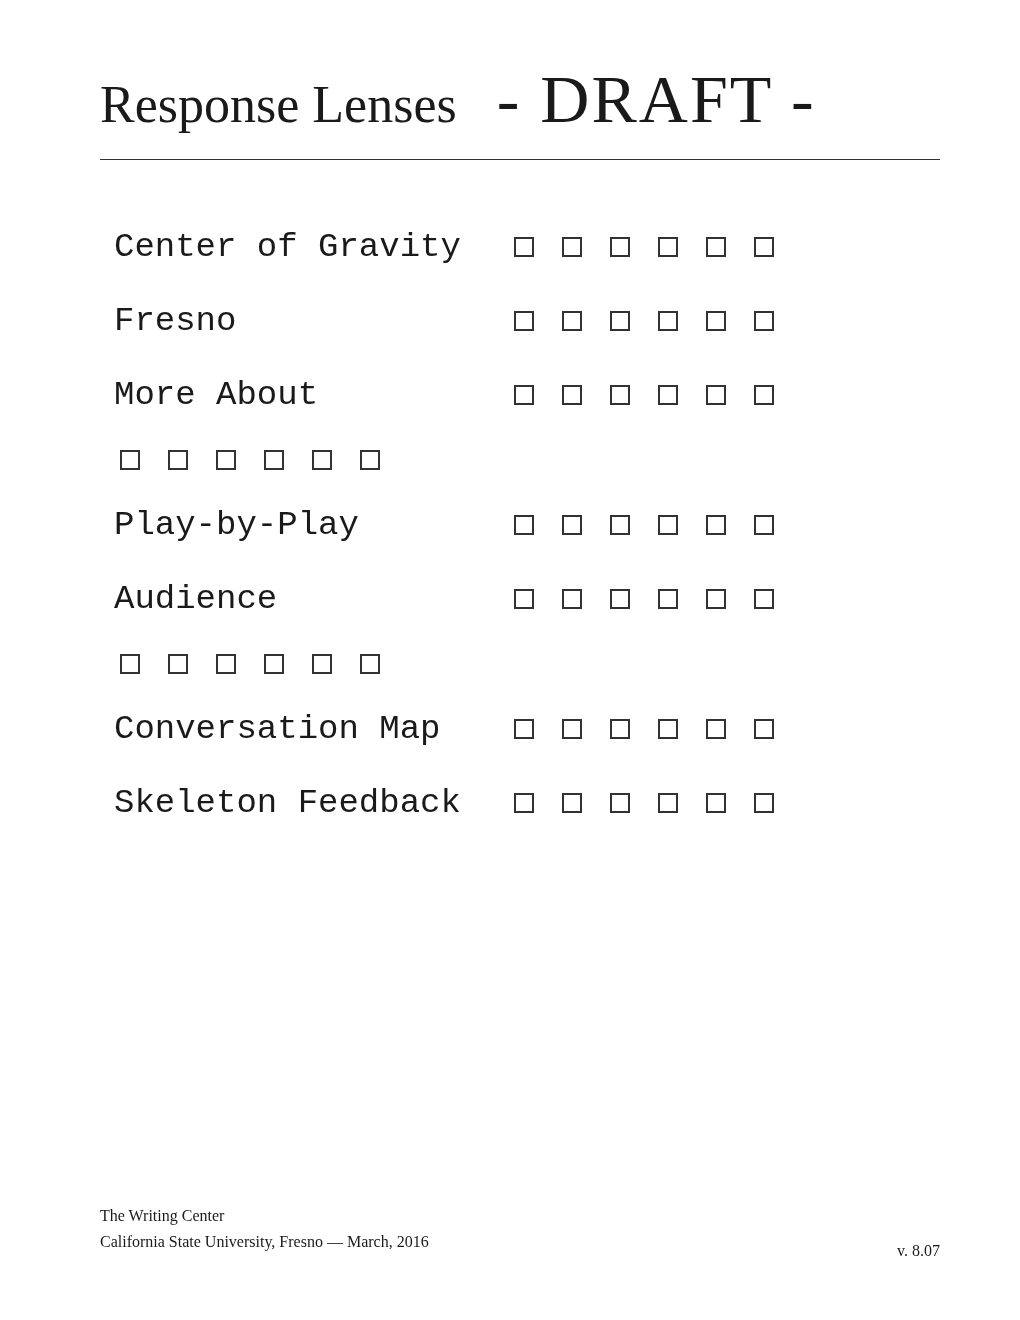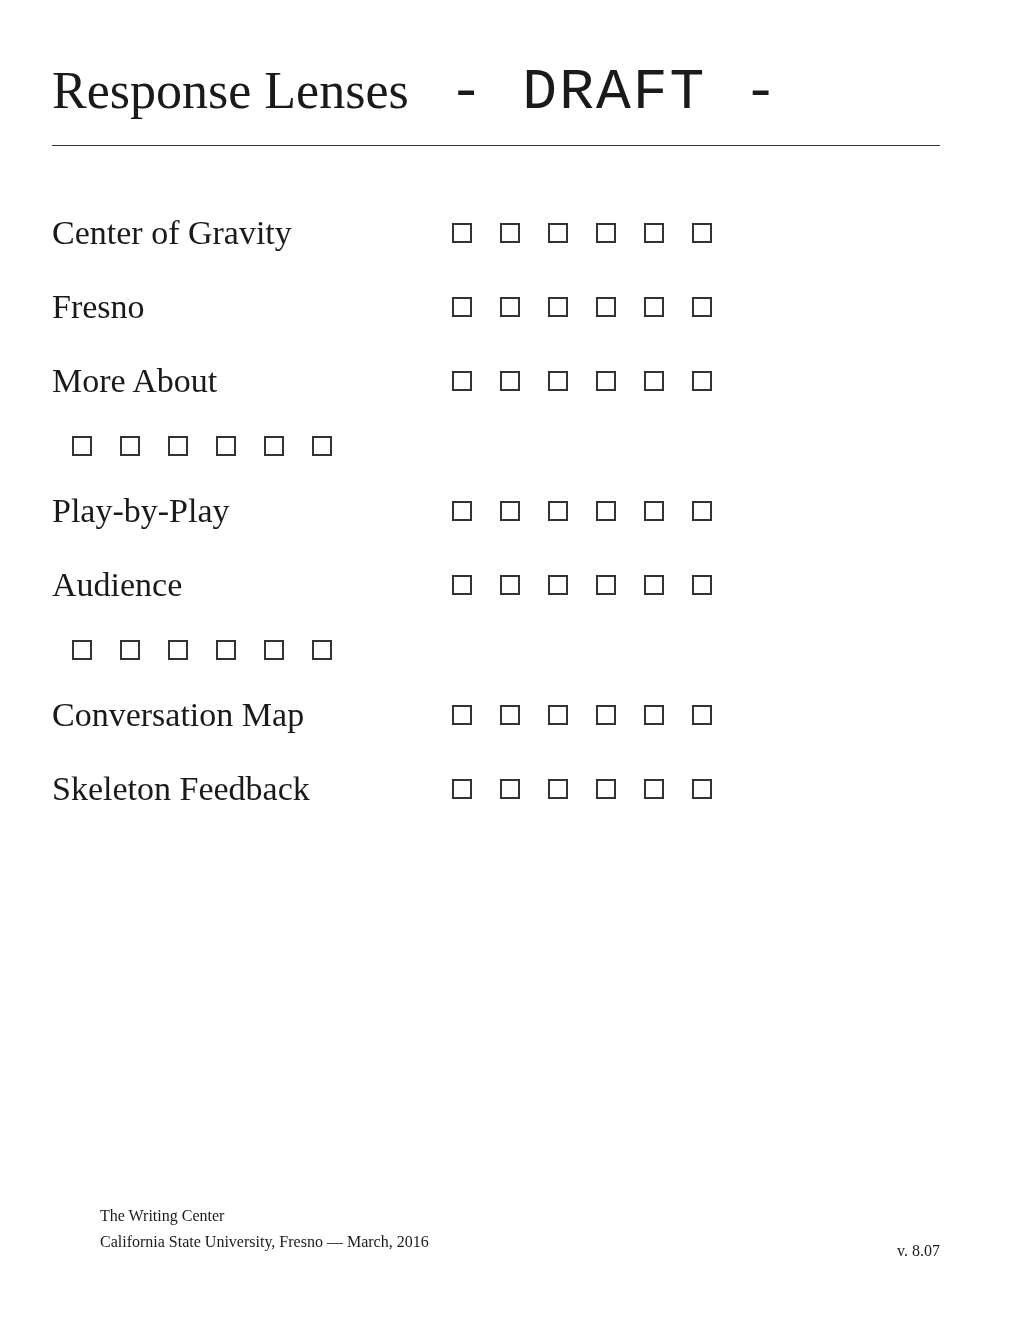--- a/index.html
+++ b/index.html
@@ -13,42 +13,42 @@
       min-height: 1320px;
       background: #ffffff;
       font-family: Georgia, 'Times New Roman', serif;
       color: #1a1a1a;
       position: relative;
     }
 
     .page {
       width: 1020px;
       min-height: 1320px;
-      padding: 60px 80px 60px 52px;
+      padding: 60px 80px 60px 100px;
       position: relative;
     }
 
     .header {
       display: flex;
       align-items: baseline;
       gap: 40px;
       margin-bottom: 20px;
     }
 
     .title-main {
       font-size: 52px;
       font-weight: 400;
       font-family: Georgia, serif;
       letter-spacing: 0px;
     }
 
     .title-draft {
-      font-size: 58px;
+      font-size: 68px;
       font-weight: 400;
-      font-family: Liberation Mono, monospace;
+      font-family: Liberation Serif, serif;
       letter-spacing: 2px;
     }
 
     .divider {
       border: none;
       border-top: 1.5px solid #333;
       margin-bottom: 50px;
       width: 100%;
     }
 
@@ -61,23 +61,24 @@
     .item-row {
       display: flex;
       align-items: center;
       padding: 18px 0;
       border-bottom: none;
     }
 
     .item-label {
       font-size: 34px;
       font-weight: 400;
-      font-family: Liberation Serif, serif;
+      font-family: Liberation Mono, monospace;
       width: 380px;
       min-width: 380px;
+      margin-left: 14px;
     }
 
     .checkboxes {
       display: flex;
       gap: 28px;
       align-items: center;
       margin-left: 20px;
     }
 
     .checkbox {

